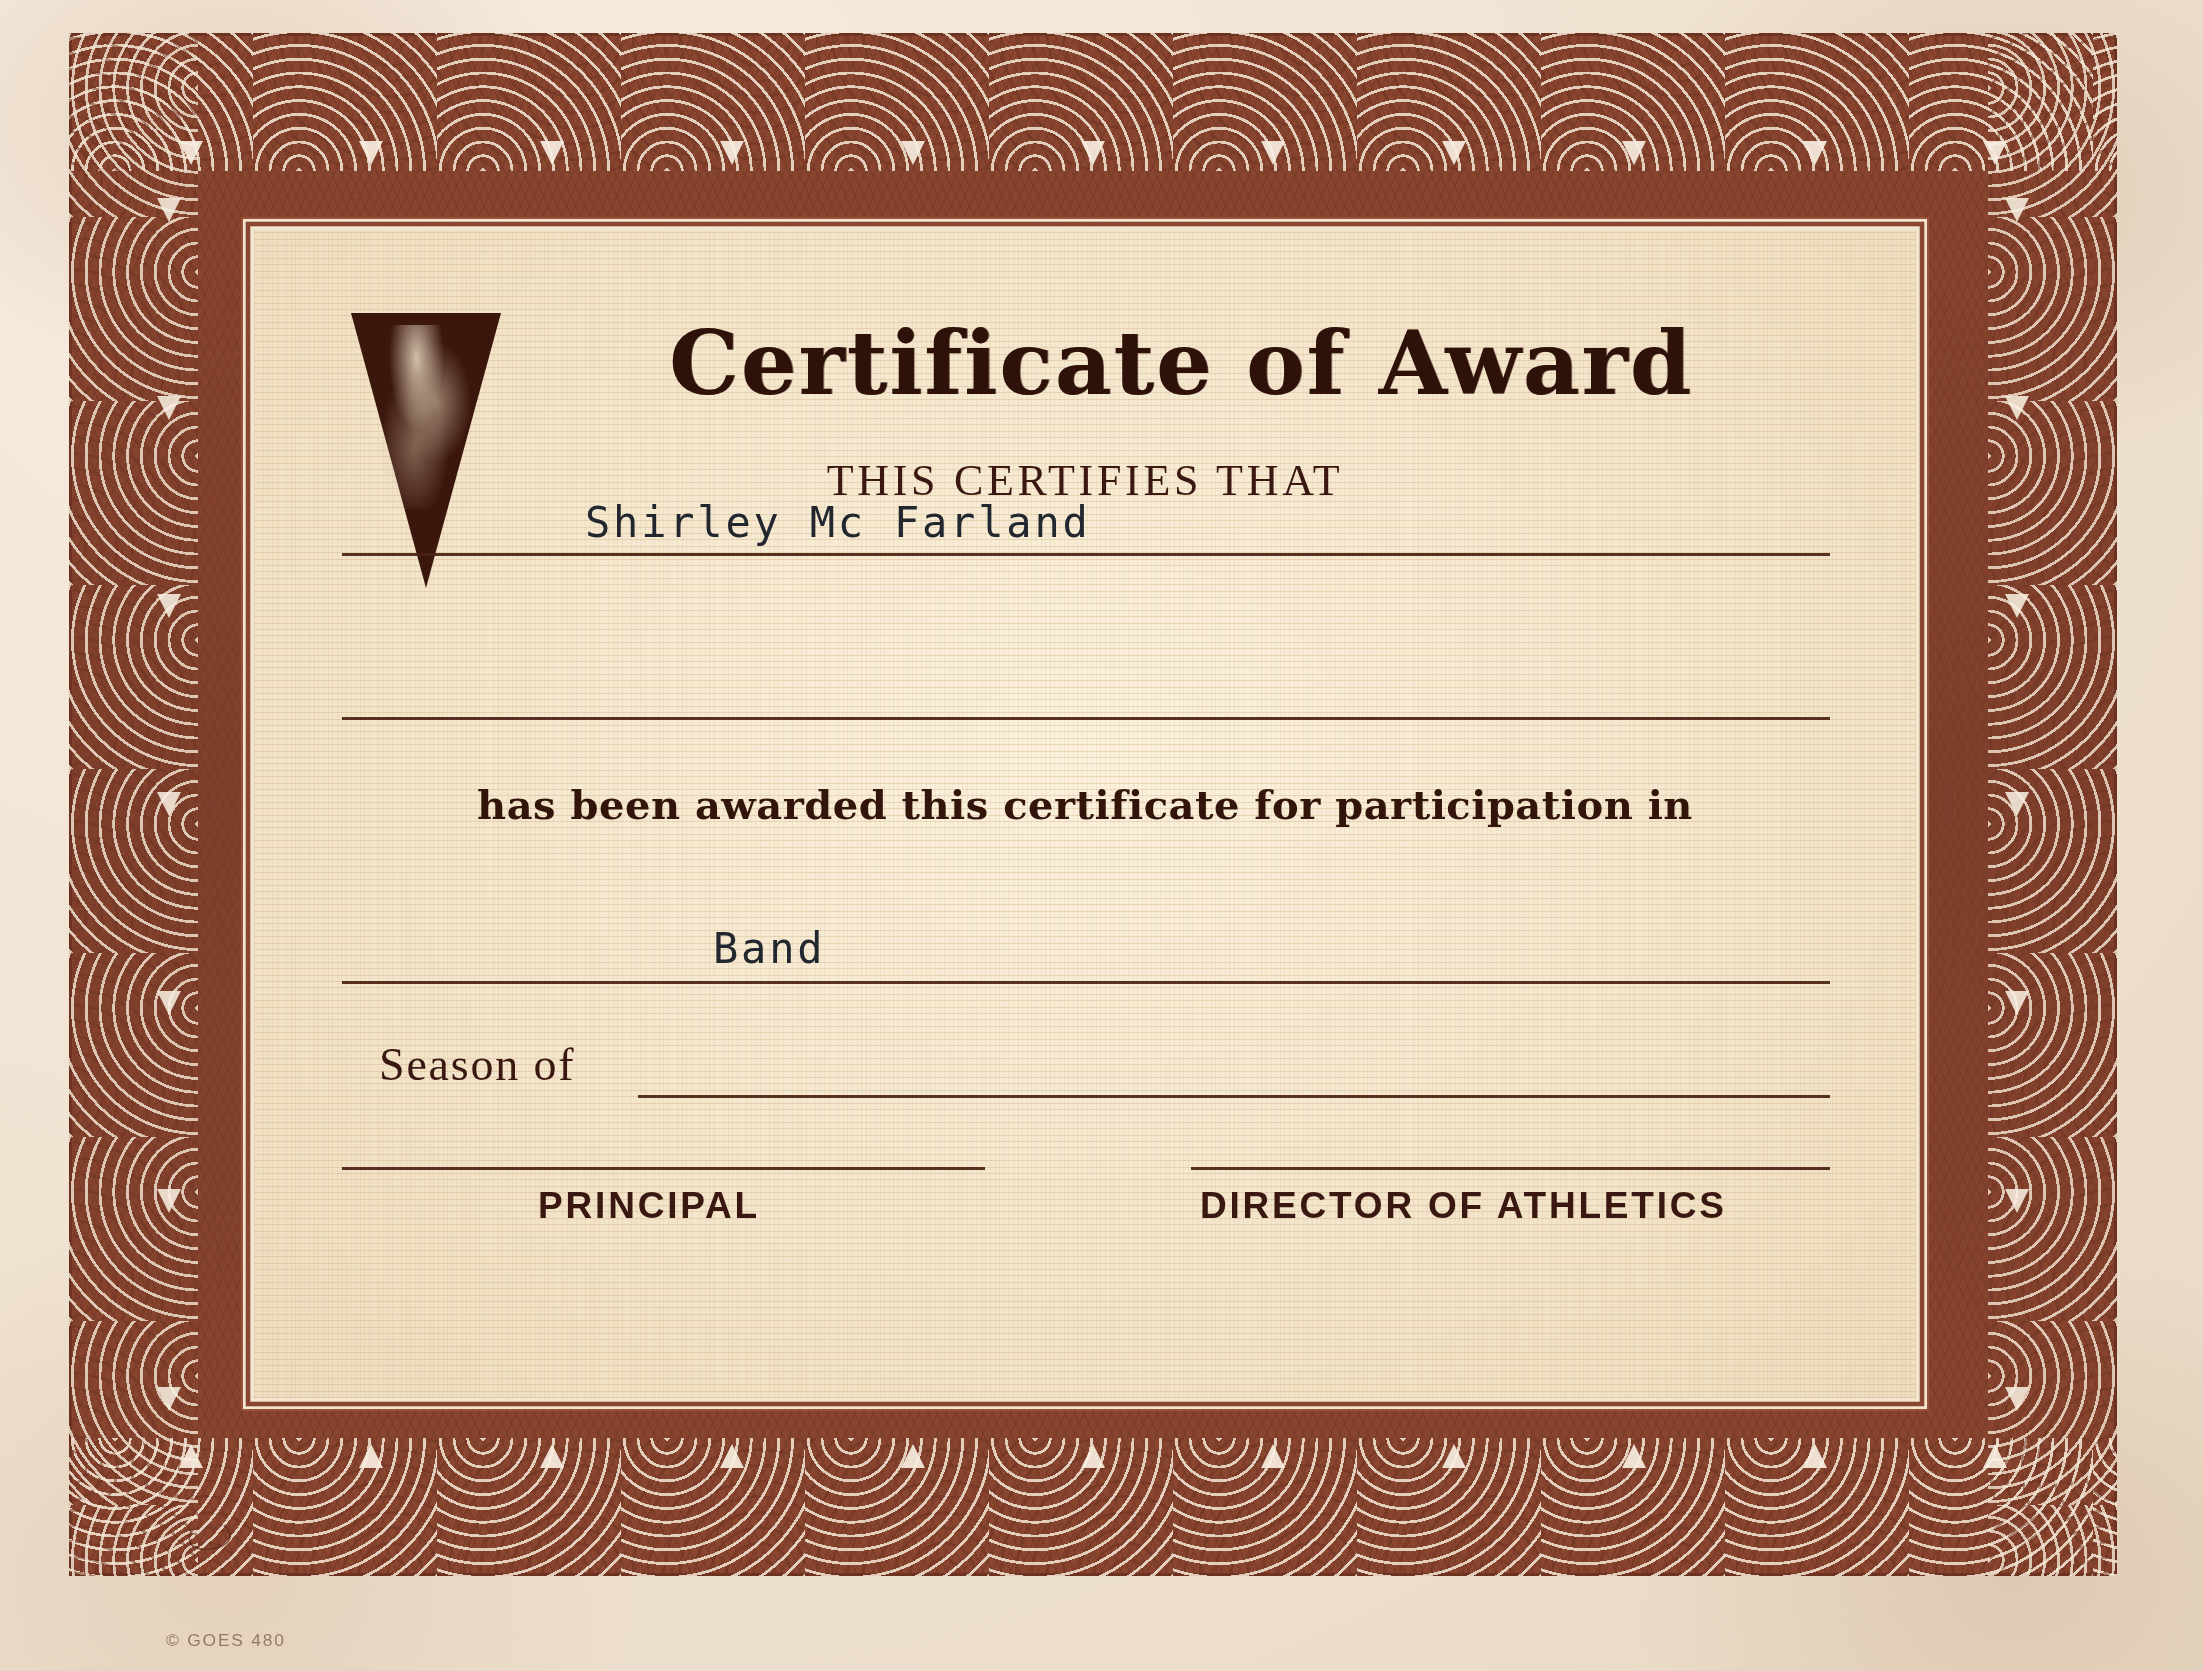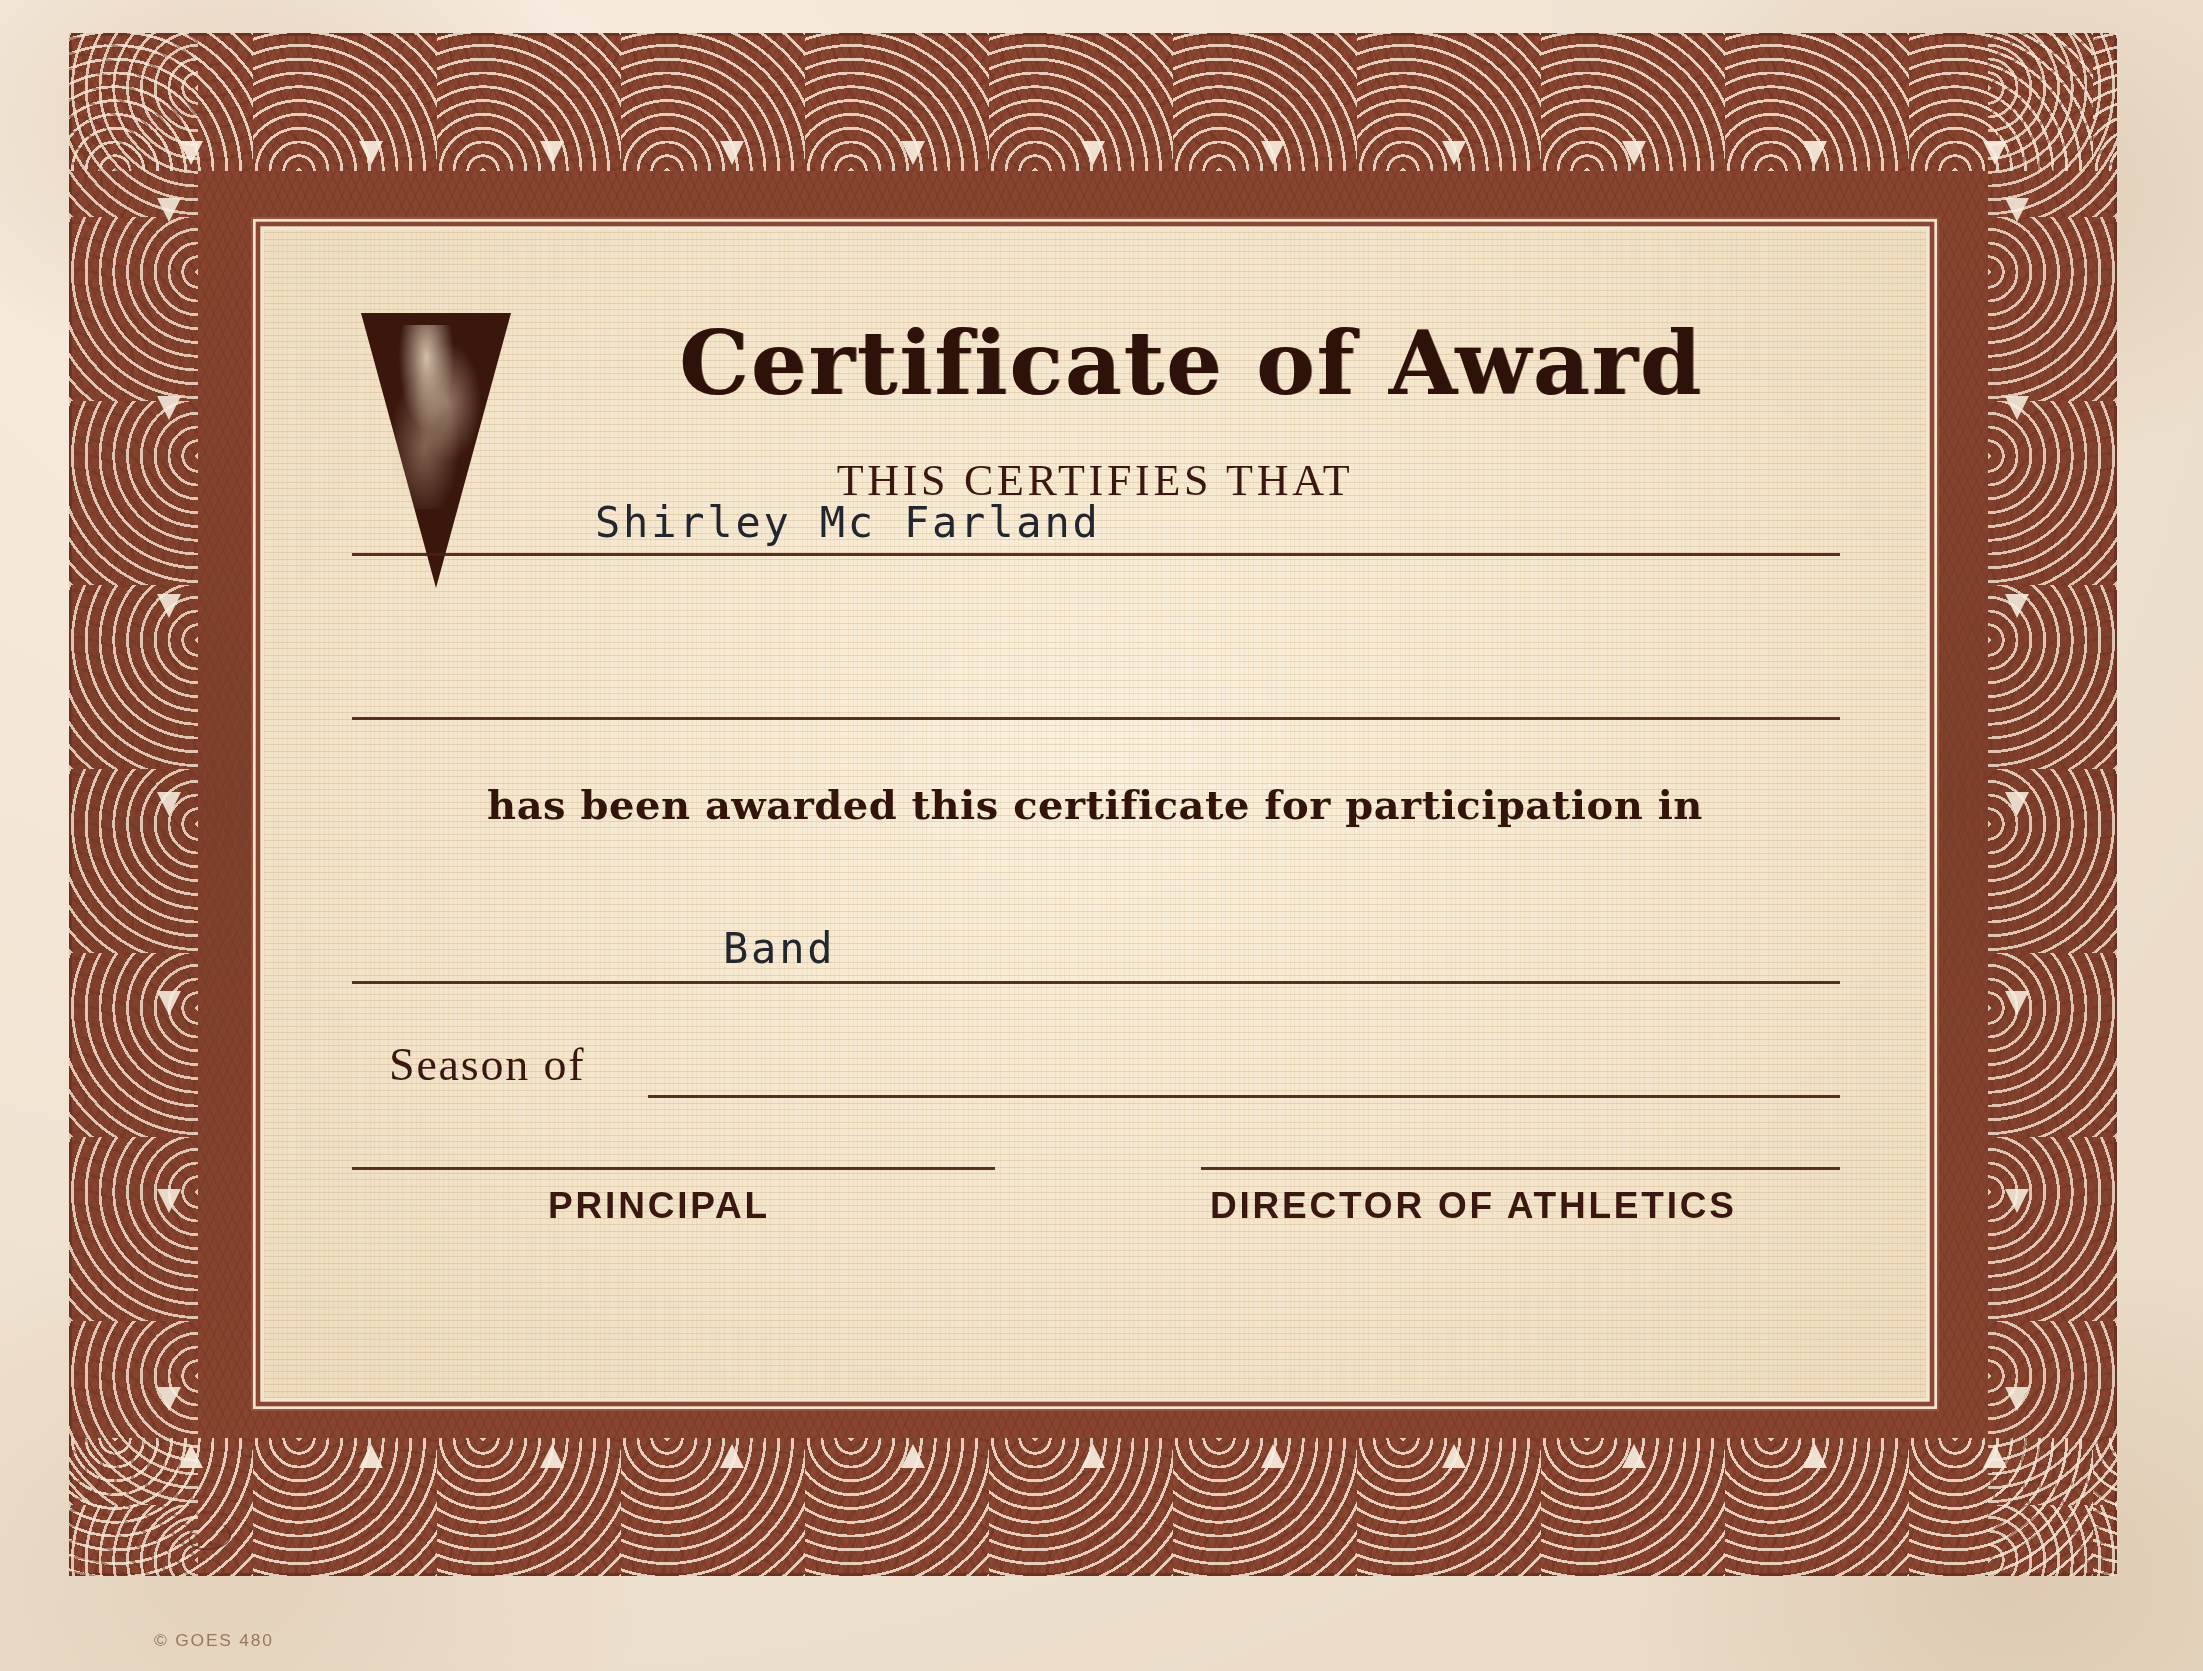--- a/index.html
+++ b/index.html
@@ -124,21 +124,21 @@
   .pennant-col.right { top: 165px; bottom: 165px; right: 88px; }
   .pennant-col .pennant {
     border-left: 12px solid transparent;
     border-right: 12px solid transparent;
     border-top: 24px solid rgba(247,238,223,0.88);
   }
 
   
   #inner-panel {
     position: absolute;
-    left: 264px;
+    left: 254px;
     top: 230px;
     width: 1662px;
     height: 1168px;
     background-color: #f6e9d2;
     background-image:
       repeating-linear-gradient(0deg,
         rgba(196,160,110,0.30) 0px, rgba(196,160,110,0.30) 0.9px,
         rgba(196,160,110,0.0) 0.9px, rgba(196,160,110,0.0) 6.4px),
       repeating-linear-gradient(90deg,
         rgba(205,172,124,0.16) 0px, rgba(205,172,124,0.16) 0.9px,
@@ -264,21 +264,21 @@
     font-size: 37px;
     letter-spacing: 2.8px;
     color: #3a1710;
   }
   #principal-label { left: 202px; width: 386px; text-align: center; }
   #director-label { right: 110px; width: 606px; text-align: left; }
 
   
   #publisher-mark {
     position: absolute;
-    left: 154px;
+    left: 166px;
     bottom: 20px;
     font-family: "Liberation Sans", sans-serif;
     font-size: 17.4px;
     letter-spacing: 1.8px;
     color: #8a6a52;
     opacity: 0.85;
   }
   #ghost-stamp {
     position: absolute;
     left: 197px;

